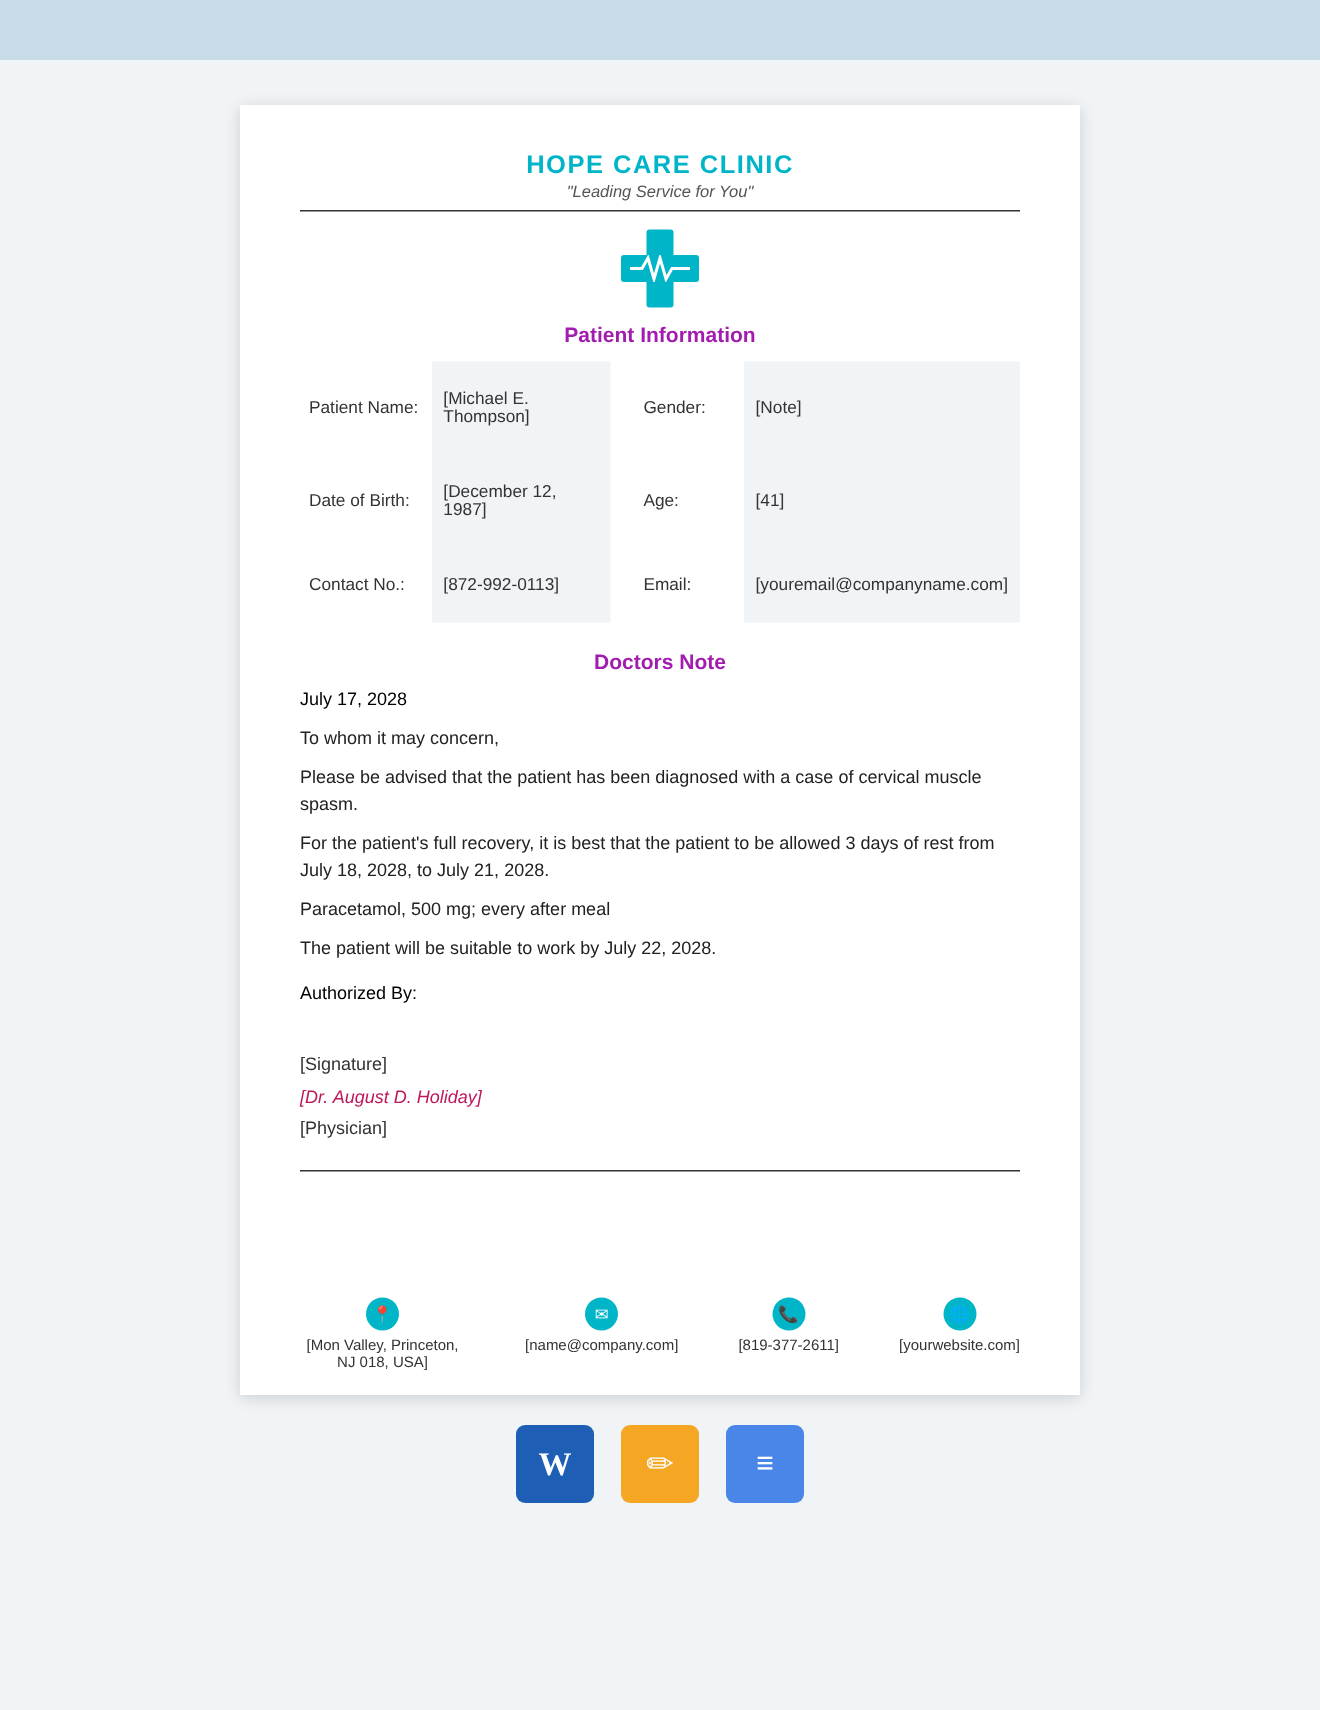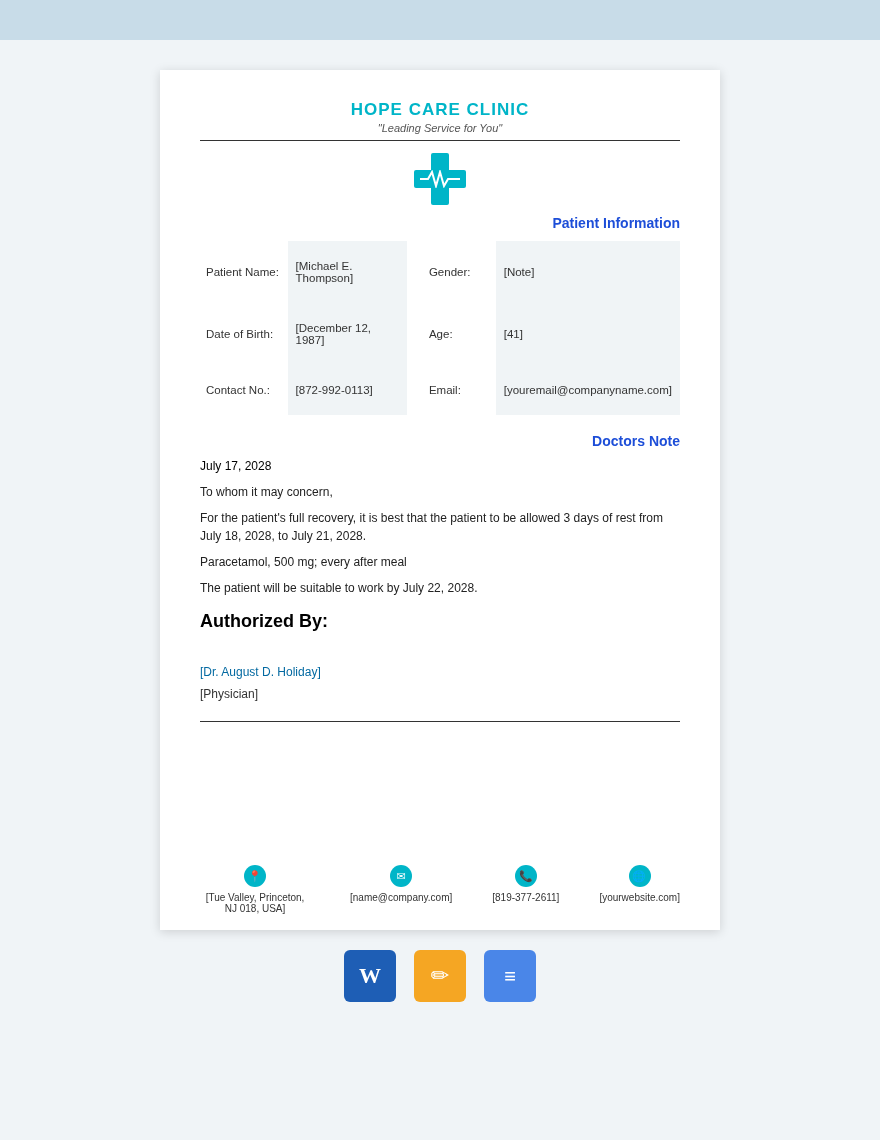--- a/index.html
+++ b/index.html
@@ -93,22 +93,22 @@
     .heartbeat-line {
       position: absolute;
       top: 50%;
       left: 50%;
       transform: translate(-50%, -50%);
       z-index: 2;
     }
 
     
     .section-title {
-      text-align: right;
-      color: #1d4ed8;
+      text-align: center;
+      color: #a21caf;
       font-size: 14px;
       font-weight: bold;
       margin-bottom: 10px;
     }
 
     .info-grid {
       width: 100%;
       border-collapse: collapse;
       margin-bottom: 18px;
       font-size: 11.5px;
@@ -143,32 +143,33 @@
       margin-bottom: 10px;
       font-weight: normal;
     }
     .note-paragraph {
       font-size: 12px;
       color: #222;
       margin-bottom: 8px;
       line-height: 1.5;
     }
     .authorized-by {
-      font-size: 18px;
-      font-weight: bold;
+      font-size: 12px;
+      font-weight: normal;
       margin-top: 14px;
       margin-bottom: 30px;
     }
     .signature-block {
       font-size: 12px;
       color: #333;
       line-height: 1.8;
     }
     .signature-name {
-      color: #0369a1;
+      color: #be185d;
+      font-style: italic;
     }
 
     
     .footer-divider {
       border: none;
       border-top: 1.5px solid #333;
       margin: 16px 0 0;
     }
 
     .doc-footer {
@@ -269,37 +270,39 @@
           <td class="label-cell">Email:</td>
           <td class="value-cell">[youremail@companyname.com]</td>
         </tr>
       </tbody>
         </table>
 
       <div class="note-section">
         <div class="section-title">Doctors Note</div>
         <div class="note-date">July 17, 2028</div>
         <div class="note-paragraph">To whom it may concern,</div>
+        <div class="note-paragraph">Please be advised that the patient has been diagnosed with a case of cervical muscle spasm.</div>
         <div class="note-paragraph">For the patient's full recovery, it is best that the patient to be allowed 3 days of rest from July 18, 2028, to July 21, 2028.</div>
         <div class="note-paragraph">Paracetamol, 500 mg; every after meal</div>
         <div class="note-paragraph">The patient will be suitable to work by July 22, 2028.</div>
         <div class="authorized-by">Authorized By:</div>
         <div class="signature-block">
+          <div>[Signature]</div>
           <div class="signature-name">[Dr. August D. Holiday]</div>
           <div>[Physician]</div>
         </div>
       </div>
 
       <hr class="footer-divider">
     </div>
 
     <div class="doc-footer">
       <div class="footer-item">
         <div class="footer-icon">📍</div>
-        <span>[Tue Valley, Princeton, NJ 018, USA]</span>
+        <span>[Mon Valley, Princeton, NJ 018, USA]</span>
       </div>
       <div class="footer-item">
         <div class="footer-icon">✉</div>
         <span>[name@company.com]</span>
       </div>
       <div class="footer-item">
         <div class="footer-icon">📞</div>
         <span>[819-377-2611]</span>
       </div>
       <div class="footer-item">

